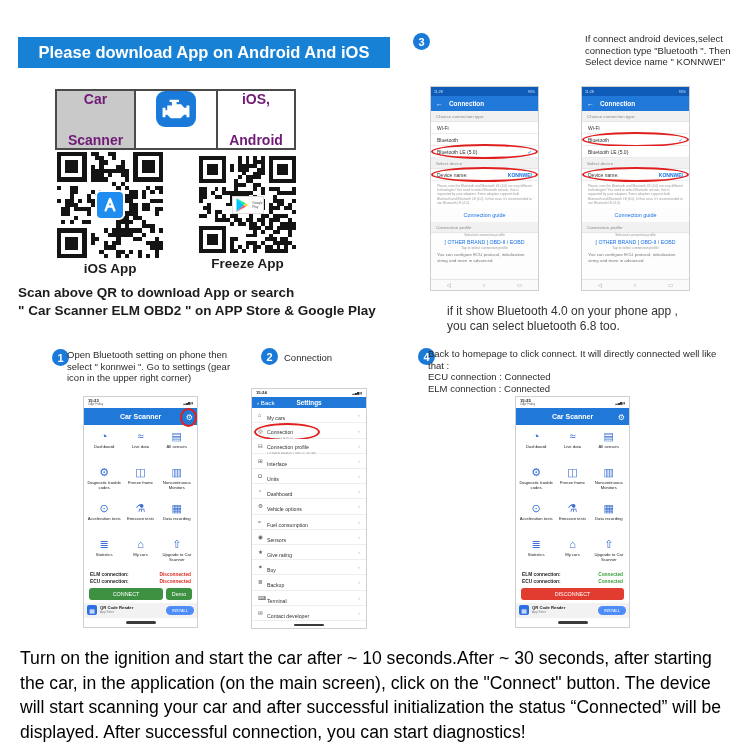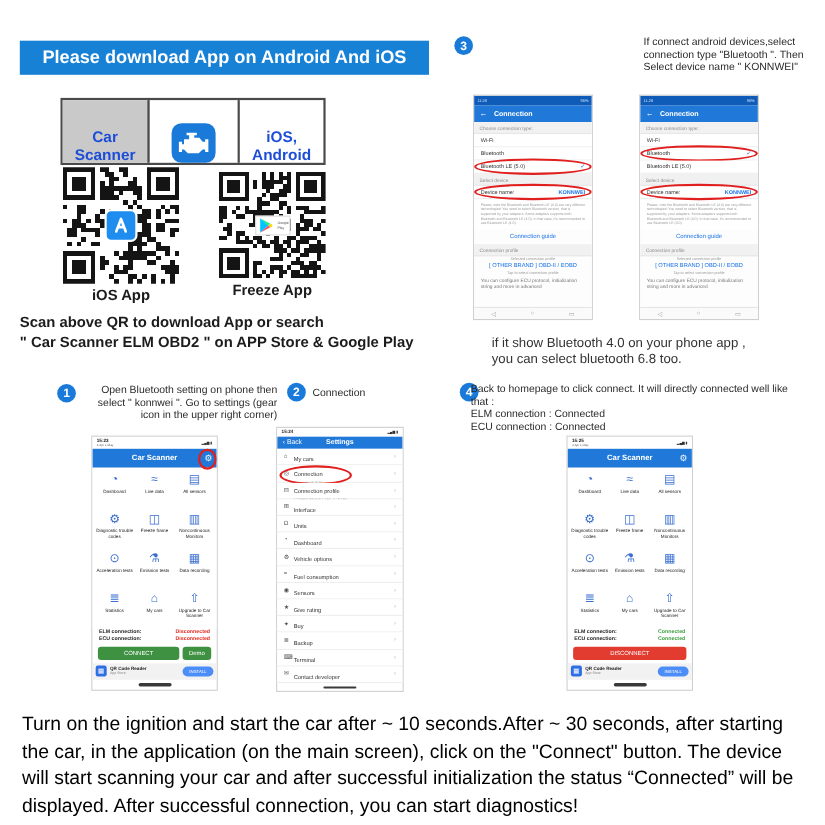--- a/index.html
+++ b/index.html
@@ -6,22 +6,22 @@
   .canvas{position:relative;width:750px;height:750px;background:#fff;overflow:hidden;
           font-family:"Liberation Sans",sans-serif;color:#222;}
   .abs{position:absolute;}
 
   
   .banner{left:18px;top:37px;width:372px;height:31px;background:#1781d6;color:#fff;
           font-weight:bold;font-size:16.5px;text-align:center;line-height:31px;}
 
   
   .devbox{left:55px;top:89px;width:237px;height:57px;display:flex;border:2px solid #4a4a4a;background:#fff;}
-  .devcell{display:flex;flex-direction:column;align-items:center;justify-content:flex-end;
-           font-weight:bold;font-size:14px;line-height:16px;color:#1d4ed8;}
+  .devcell{display:flex;flex-direction:column;align-items:center;justify-content:space-between;
+           font-weight:bold;font-size:14px;line-height:16px;color:#701a75;}
   .dc1{width:77px;background:#c9c9c9;border-right:2px solid #4a4a4a;}
   .dc2{width:80px;border-right:2px solid #4a4a4a;}
   .dc3{flex:1;}
   .engine-badge{width:40px;height:36px;background:#1a7ad9;border-radius:9px;display:flex;align-items:center;justify-content:center;}
 
   
   .qr{position:absolute;}
   .qr svg{width:100%;height:100%;display:block;}
   .qr-logo{position:absolute;left:50%;top:50%;transform:translate(-50%,-50%);}
   .ios-logo{width:26px;height:26px;background:#1f8cf0;border-radius:6px;border:2px solid #fff;
@@ -676,30 +676,30 @@
     </div>
   </div>
 </div>
 
   <div class="abs note-text" style="left:447px;top:304px;">
     <div>if it show Bluetooth 4.0 on your phone app ,</div>
     <div>you can select bluetooth 6.8 too.</div>
   </div>
 
   <div class="abs stepnum" style="left:52px;top:349px;">1</div>
-  <div class="abs steptext" style="left:84px;top:349px;width:168px;text-align:right;">Open Bluetooth setting on phone then select " konnwei ".  Go to settings (gear icon in the upper right corner)</div>
+  <div class="abs steptext" style="left:67px;top:349px;width:168px;">Open Bluetooth setting on phone then select " konnwei ".  Go to settings (gear icon in the upper right corner)</div>
 
   <div class="abs stepnum" style="left:261px;top:348px;">2</div>
   <div class="abs steptext" style="left:284px;top:352px;">Connection</div>
 
   <div class="abs stepnum" style="left:418px;top:348px;">4</div>
   <div class="abs steptext" style="left:428px;top:348px;width:304px;">
     <div>Back to homepage to click connect.  It will directly connected well like that :</div>
+    <div>ECU connection : Connected</div>
     <div>ELM connection : Connected</div>
-    <div>ECU connection : Connected</div>
   </div>
 
   <div class="phone v1" id="home-1" style="left:83px;top:396px;width:113px;height:230px;">
   <div class="hstatus">
     <div>
       <div class="htime">15:23</div>
       <div class="hdate">4 Apr Friday</div>
     </div>
     <div class="hs-right">▂▄▆ ▮</div>
   </div>

